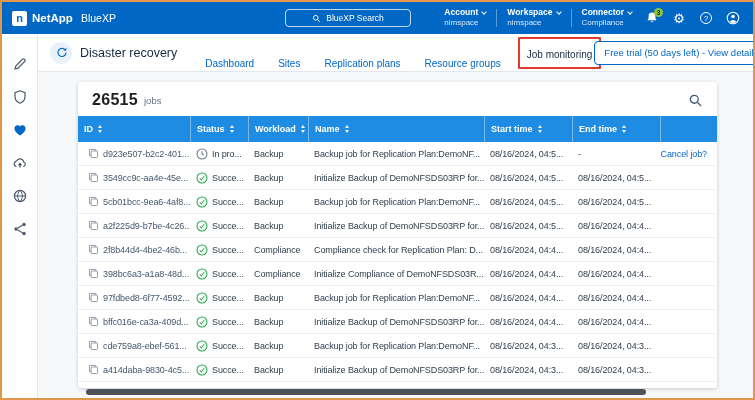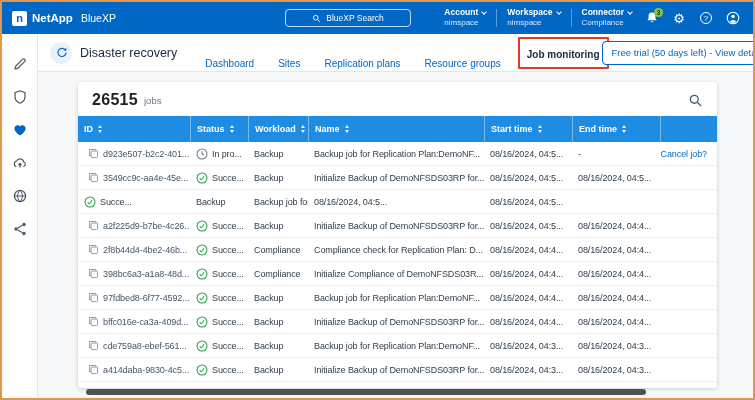--- a/index.html
+++ b/index.html
@@ -35,21 +35,21 @@
   .side-icon svg{width:100%;height:100%;display:block}
   .main{flex:1;display:flex;flex-direction:column;min-width:0}
 
   
   .subnav{height:38px;background:#fff;border-bottom:1px solid #E3E7EB;display:flex;align-items:center;padding:0 12px;flex:0 0 auto}
   .dr-badge{width:22px;height:22px;border-radius:50%;background:#E9F2FB;display:flex;align-items:center;justify-content:center;margin-right:8px;flex:0 0 auto}
   .dr-badge svg{width:13px;height:13px;display:block}
   .dr-title{font-size:12.5px;color:#152A3F;margin-right:28px;white-space:nowrap}
   .tabs{display:flex;align-items:flex-end;gap:24px}
   .tab{font-size:10px;color:#0067C5;cursor:pointer;white-space:nowrap}
-  .tab.active{color:#152A3F;font-weight:bold}
+  .tab.active{color:#152A3F;font-weight:normal}
   .annot{border:2px solid #E03A2F;padding:5px 7px;margin:0 -7px;border-radius:1px}
   .trial{margin-left:auto;display:flex;align-items:stretch;border:1px solid #0067C5;border-radius:4px;background:#fff;height:24px;cursor:pointer;flex:0 0 auto}
   .trial-label{display:flex;align-items:center;padding:0 9px;font-size:9.5px;color:#0067C5;white-space:nowrap}
 
   
   .content{flex:1;padding:10px 36px 10px 40px;min-height:0}
   .card{background:#fff;border-radius:3px;box-shadow:0 1px 4px rgba(0,0,0,.18);height:100%;overflow:hidden;display:flex;flex-direction:column}
   .card-head{display:flex;align-items:flex-start;padding:9px 14px 7px;flex:0 0 auto}
   .count{font-size:16px;font-weight:bold;color:#222;letter-spacing:.3px}
   .count-unit{font-size:9.5px;color:#667585;margin-left:6px;margin-top:4px}
@@ -322,20 +322,29 @@
                   </span>
                   <span>Succe...</span>
                 </div>
                 <div class="td">Backup</div>
                 <div class="td">Initialize Backup of DemoNFSDS03RP for...</div>
                 <div class="td">08/16/2024, 04:5...</div>
                 <div class="td">08/16/2024, 04:5...</div>
                 <div class="td td-action"></div>
               </div>
               <div class="trow tgrid">
+                <div class="td td-id">
+                  <span class="icn">
+                    <svg viewBox="0 0 12 12">
+                      <path d="M8.6 3.3V1.6H1.7v6.9h1.7" fill="none" stroke="currentColor" stroke-width="1"></path>
+                      <rect x="3.4" y="3.3" width="7" height="7.1" rx="1" fill="none" stroke="currentColor" stroke-width="1"></rect>
+                    </svg>
+                  </span>
+                  <span>5cb01bcc-9ea6-4af8...</span>
+                </div>
                 <div class="td">
                   <span class="st-icn st-ok">
                     <svg viewBox="0 0 14 14">
                       <circle cx="7" cy="7" r="5.8" fill="none" stroke="currentColor" stroke-width="1.2"></circle>
                       <path d="M4.3 7.3l1.8 1.8 3.5-4.1" fill="none" stroke="currentColor" stroke-width="1.2"></path>
                     </svg>
                   </span>
                   <span>Succe...</span>
                 </div>
                 <div class="td">Backup</div>

